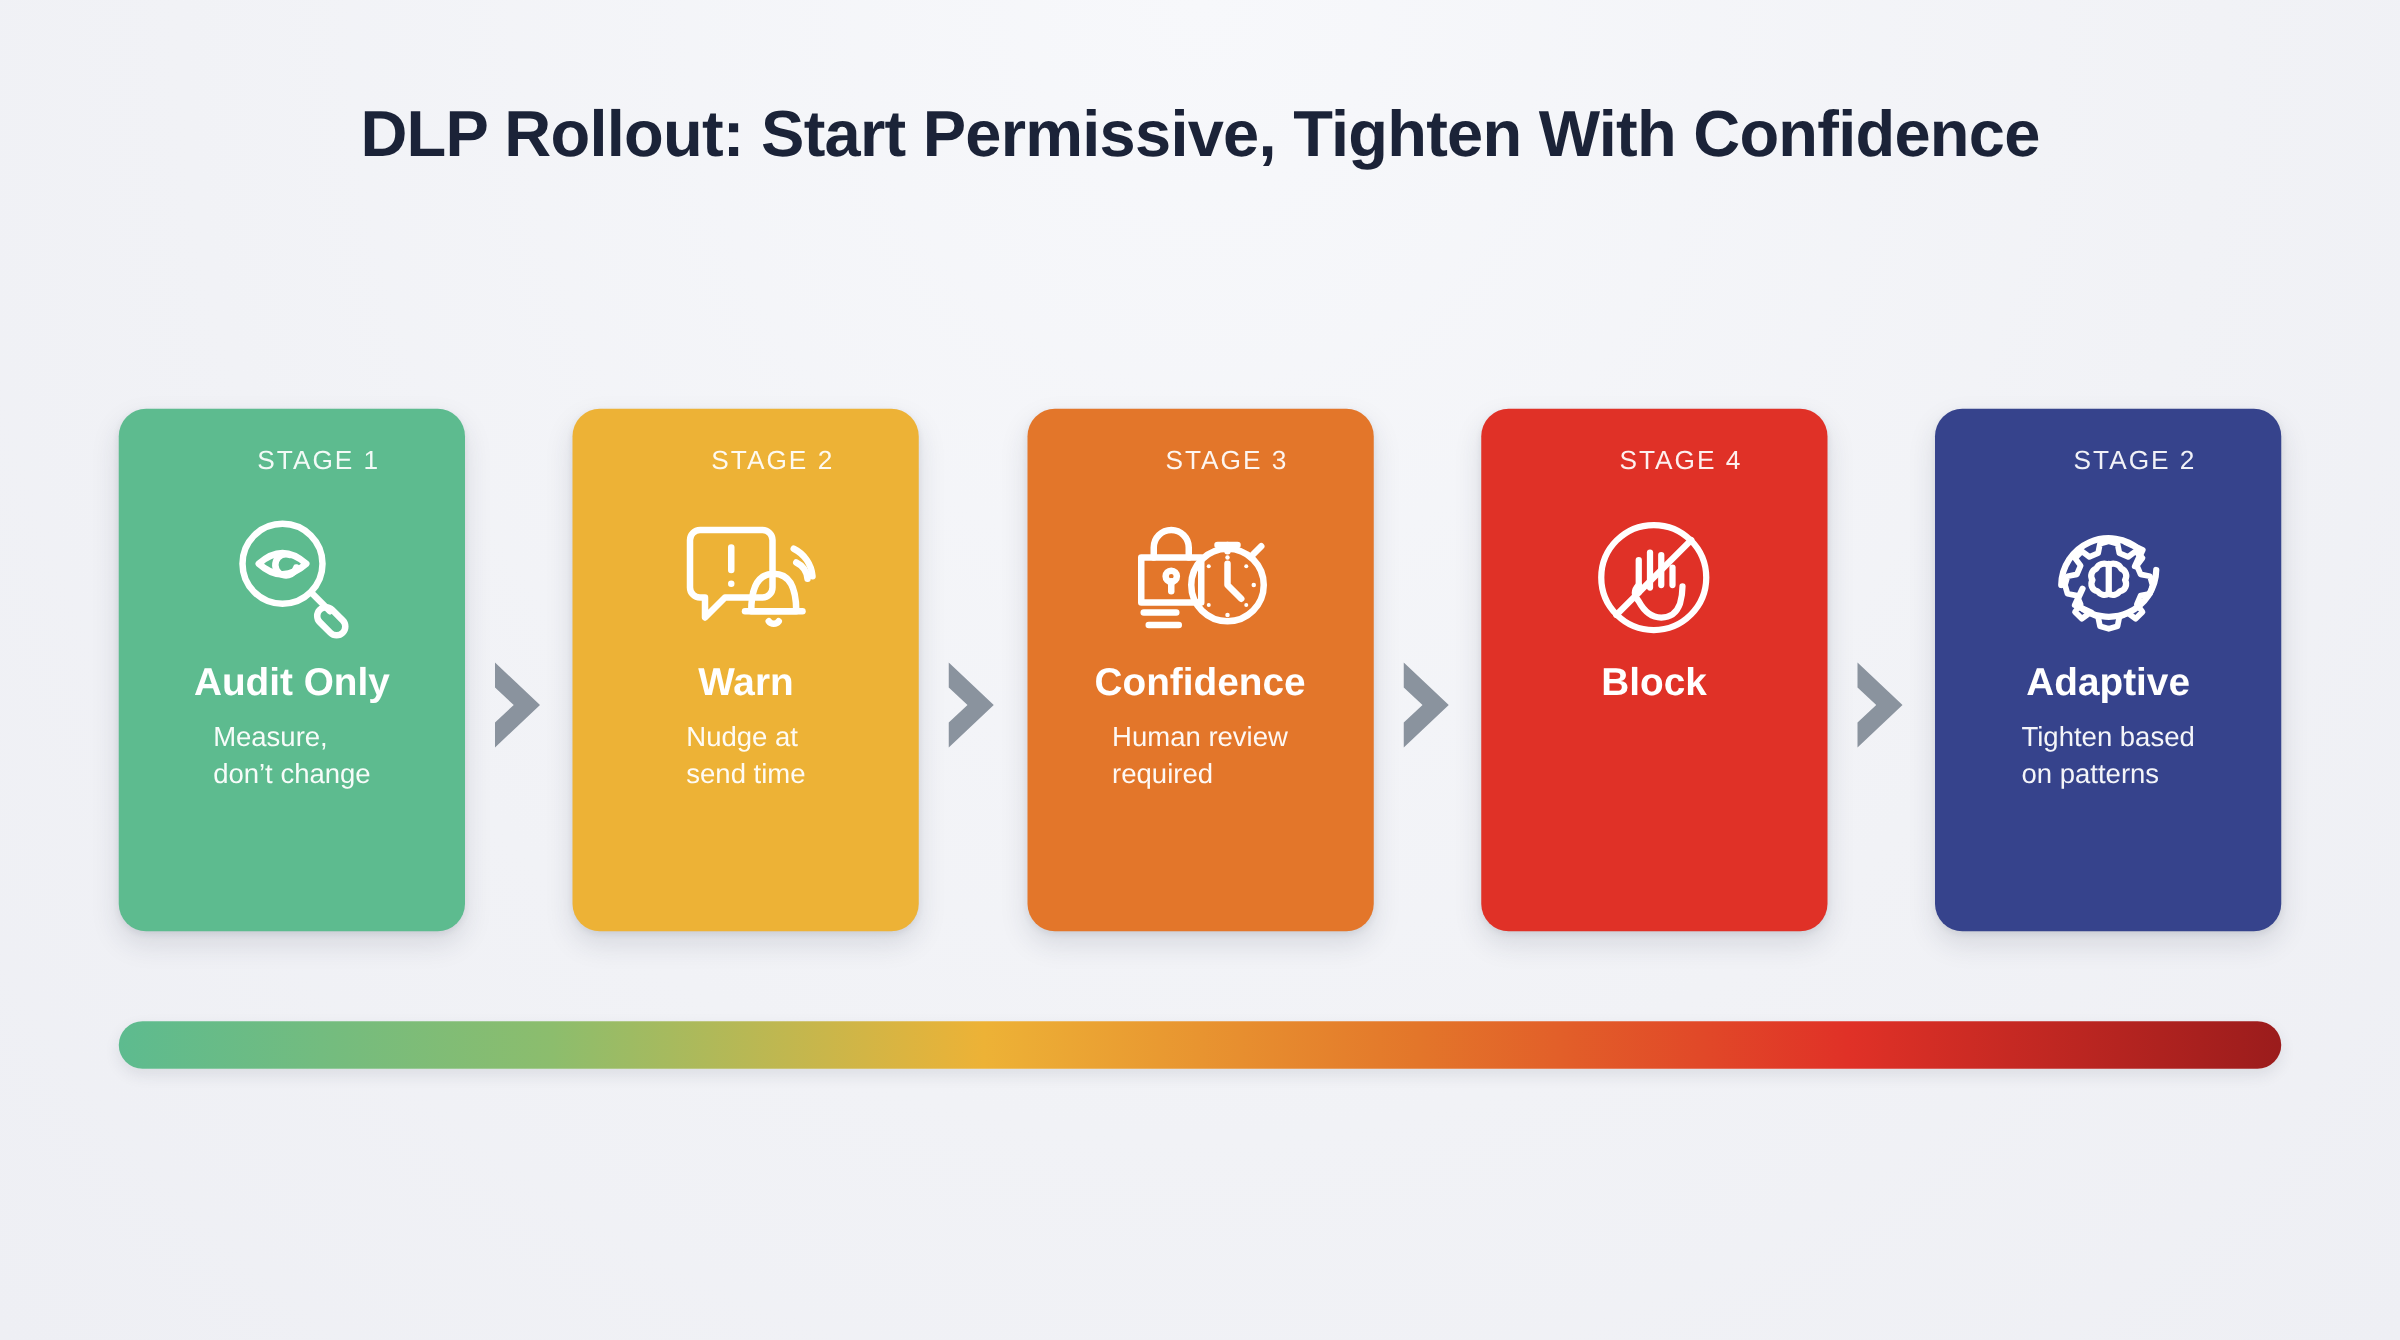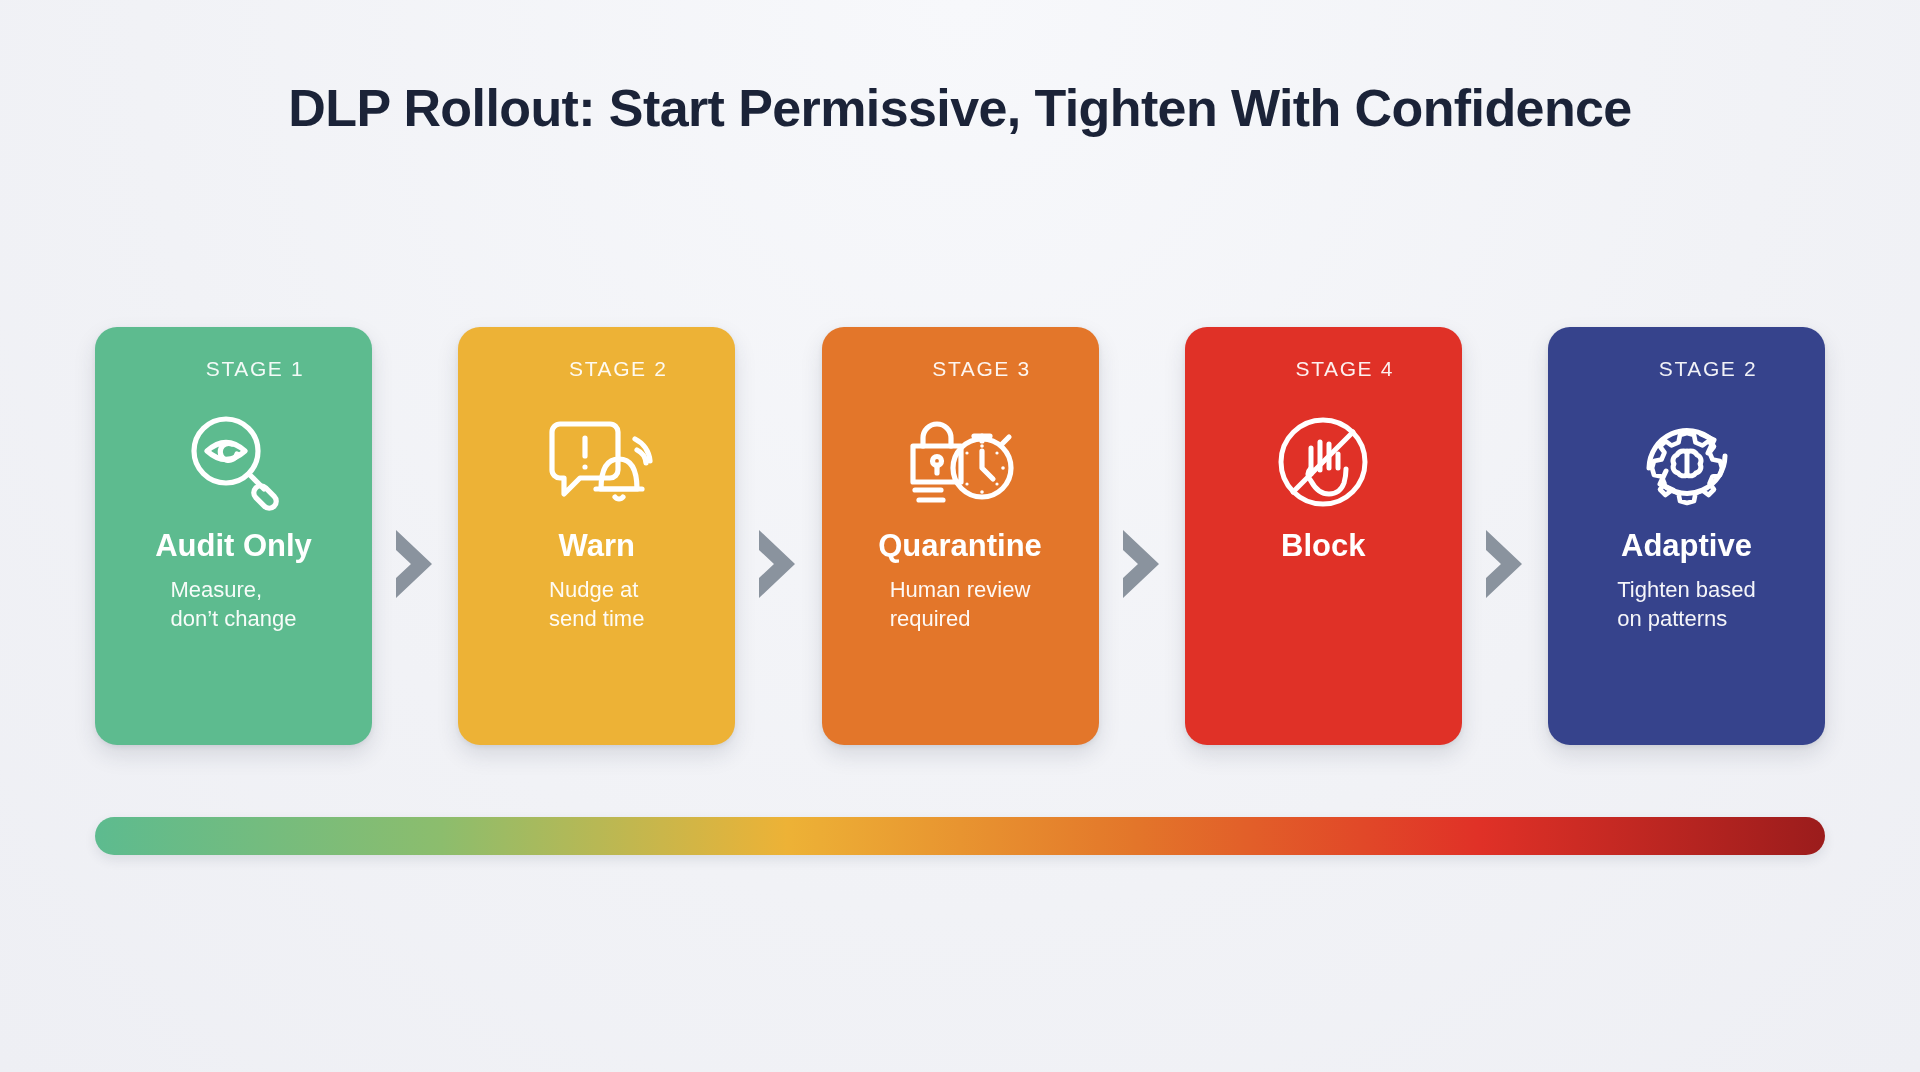--- a/index.html
+++ b/index.html
@@ -190,21 +190,21 @@
           <circle cx="83" cy="40" r="1.8" fill="#ffffff" stroke="none"></circle>
           <circle cx="104" cy="62" r="1.8" fill="#ffffff" stroke="none"></circle>
           <circle cx="83" cy="86" r="1.8" fill="#ffffff" stroke="none"></circle>
           <circle cx="62" cy="62" r="1.8" fill="#ffffff" stroke="none"></circle>
           <circle cx="98" cy="47" r="1.6" fill="#ffffff" stroke="none"></circle>
           <circle cx="98" cy="78" r="1.6" fill="#ffffff" stroke="none"></circle>
           <circle cx="68" cy="78" r="1.6" fill="#ffffff" stroke="none"></circle>
           <circle cx="68" cy="47" r="1.6" fill="#ffffff" stroke="none"></circle>
         </svg>
       </div>
-      <div class="card-title">Quarantine</div>
+      <div class="card-title">Confidence</div>
       <div class="card-desc">Human review
 required</div>
     </div>
 
     <div class="chevron">
       <svg width="46" height="72" viewBox="0 0 46 72" fill="#8a939e">
         <path d="M4 2 L40 36 L4 70 L4 50 L19 36 L4 22 Z" fill="#8a939e"></path>
       </svg>
     </div>
 

